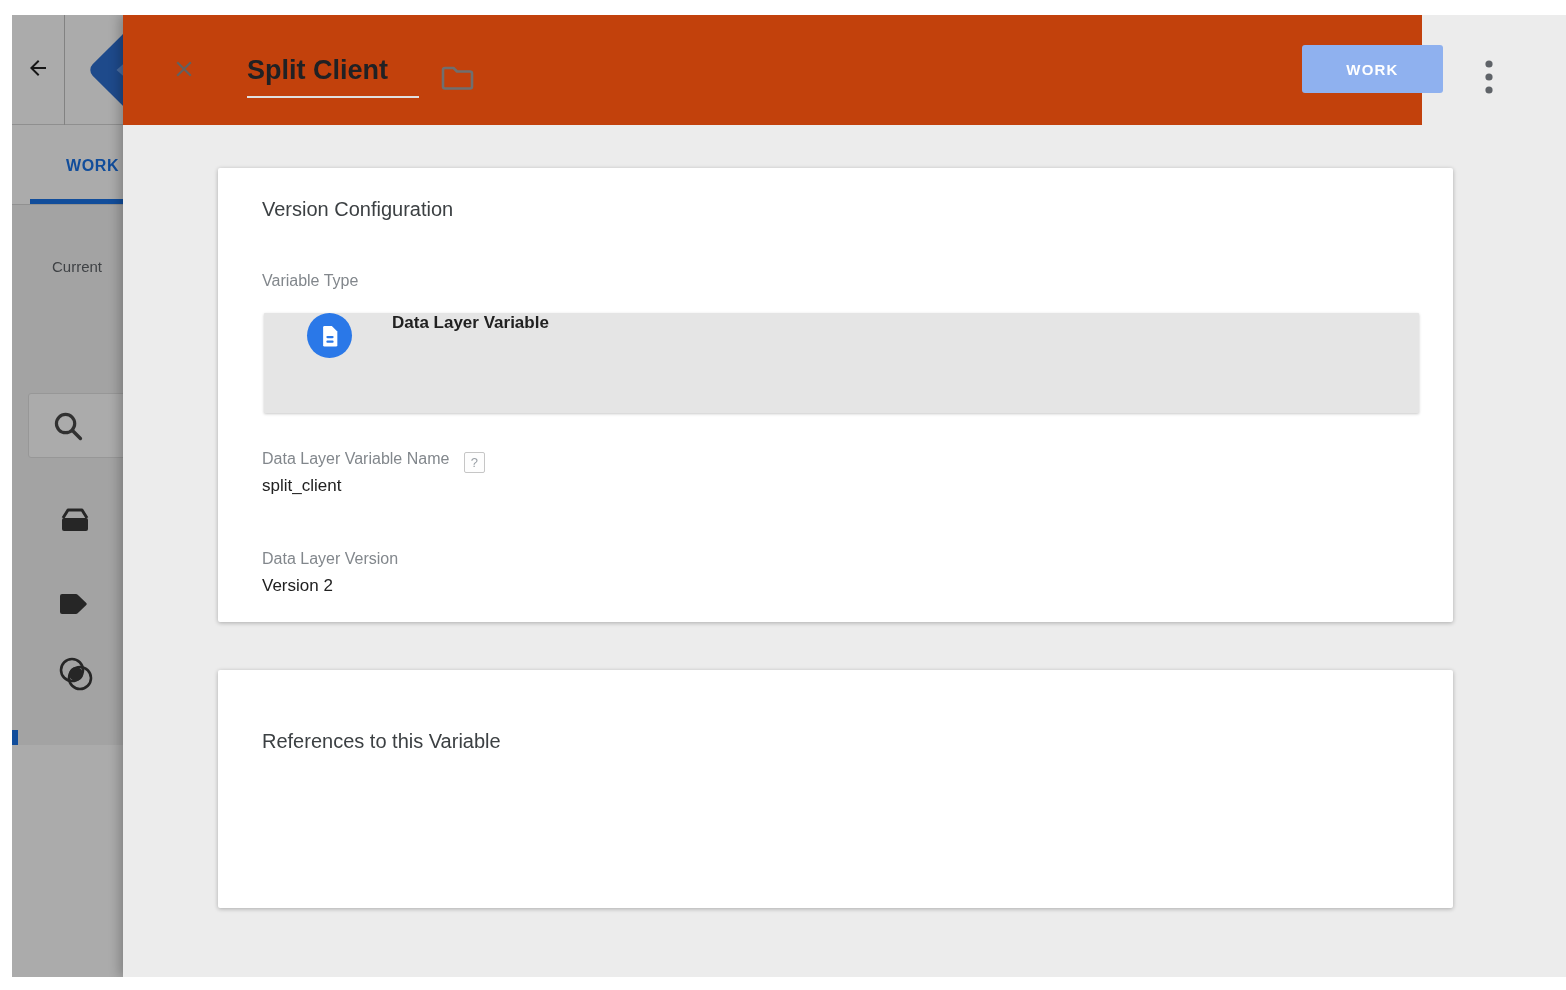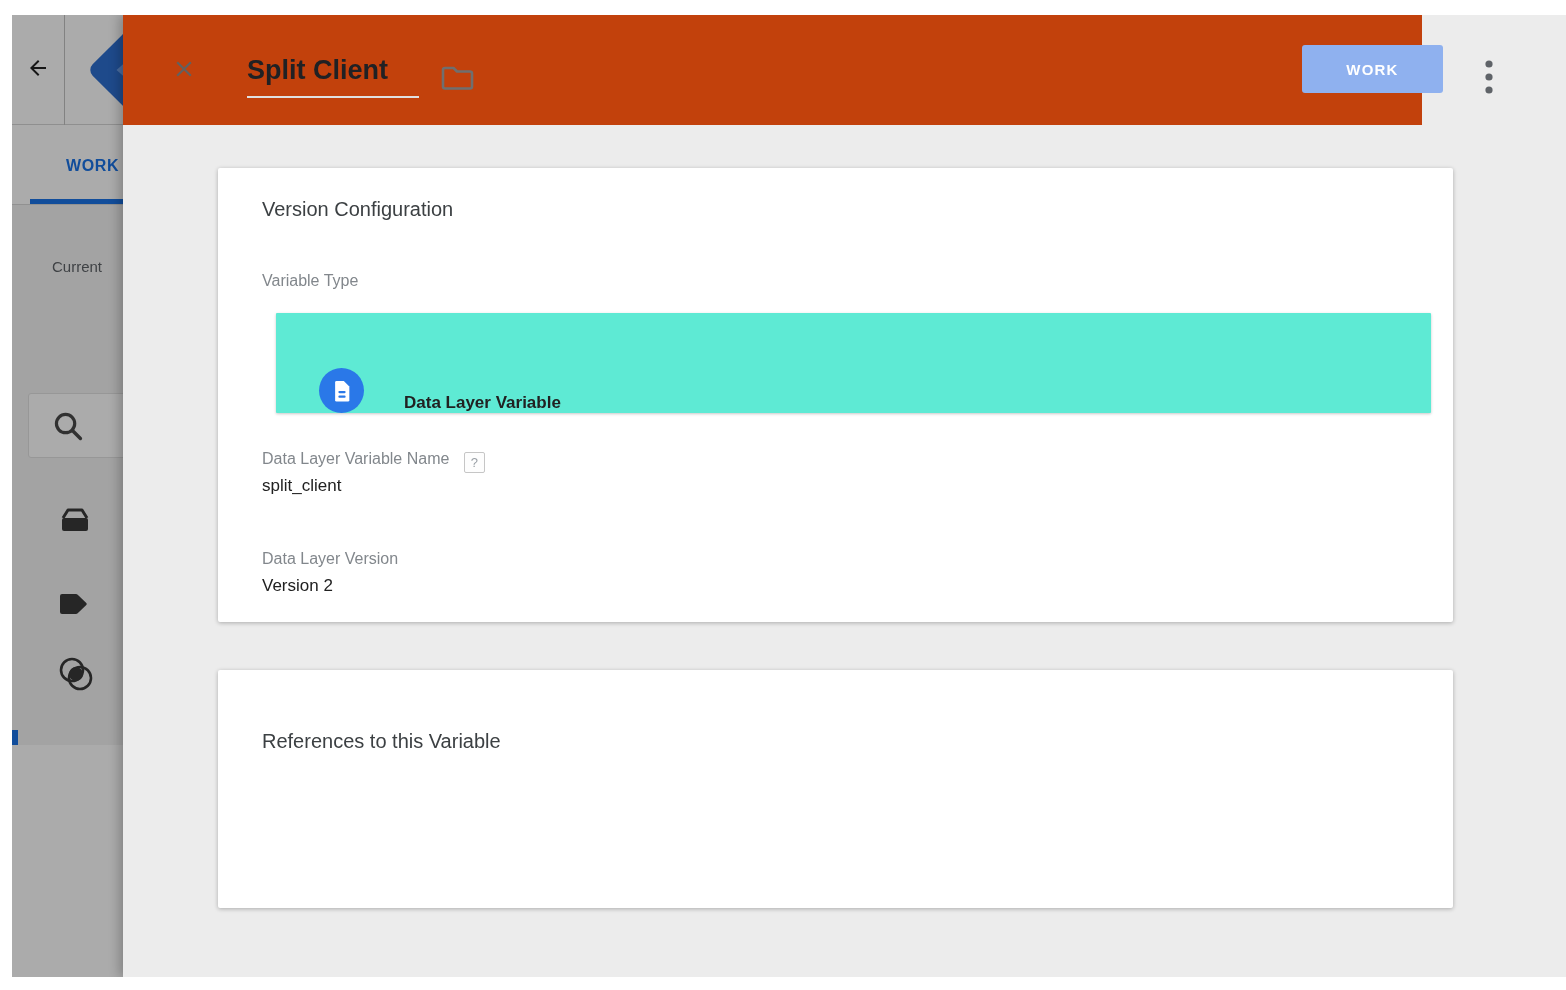--- a/index.html
+++ b/index.html
@@ -52,22 +52,22 @@
           box-shadow:0 1px 4px rgba(0,0,0,0.28); }
   .card1 { top:153px; height:454px; }
   .card2 { top:655px; height:238px; }
   .card-h { position:absolute; left:44px; font-size:20px; color:#3c4043; white-space:nowrap; }
   .field-label { position:absolute; left:44px; font-size:16px; color:#82878c; white-space:nowrap; }
   .field-value { position:absolute; left:44px; font-size:17px; color:#212121; white-space:nowrap; }
   .help-badge { display:inline-block; margin-left:10px; width:21px; height:21px; border:1px solid #c6c6c6;
                 border-radius:2px; background:#fdfdfd; color:#9aa0a6; font-size:13px; text-align:center;
                 line-height:20px; vertical-align:-3px; cursor:pointer; }
 
-  .item-row { position:absolute; left:58px; width:1155px; background:#5eead4; border-radius:1px;
-              box-shadow:0 1px 3px rgba(0,0,0,0.22); display:flex; align-items:flex-end; cursor:pointer; }
+  .item-row { position:absolute; left:46px; width:1155px; background:#e5e5e5; border-radius:1px;
+              box-shadow:0 1px 3px rgba(0,0,0,0.22); display:flex; align-items:flex-start; cursor:pointer; }
   .row1 { top:145px; height:100px; }
   .row2 { top:102px; height:96px; }
   .blue-circle { width:45px; height:45px; border-radius:50%; background:#2a78e8; margin-left:43px; flex:none;
                  display:flex; align-items:center; justify-content:center; }
   .row-texts { margin-left:40px; }
   .row-title { font-size:17px; font-weight:bold; color:#212121; }
   .row-sub { font-size:16px; color:#757575; margin-top:4px; }
 </style>
 </head>
 <body>

